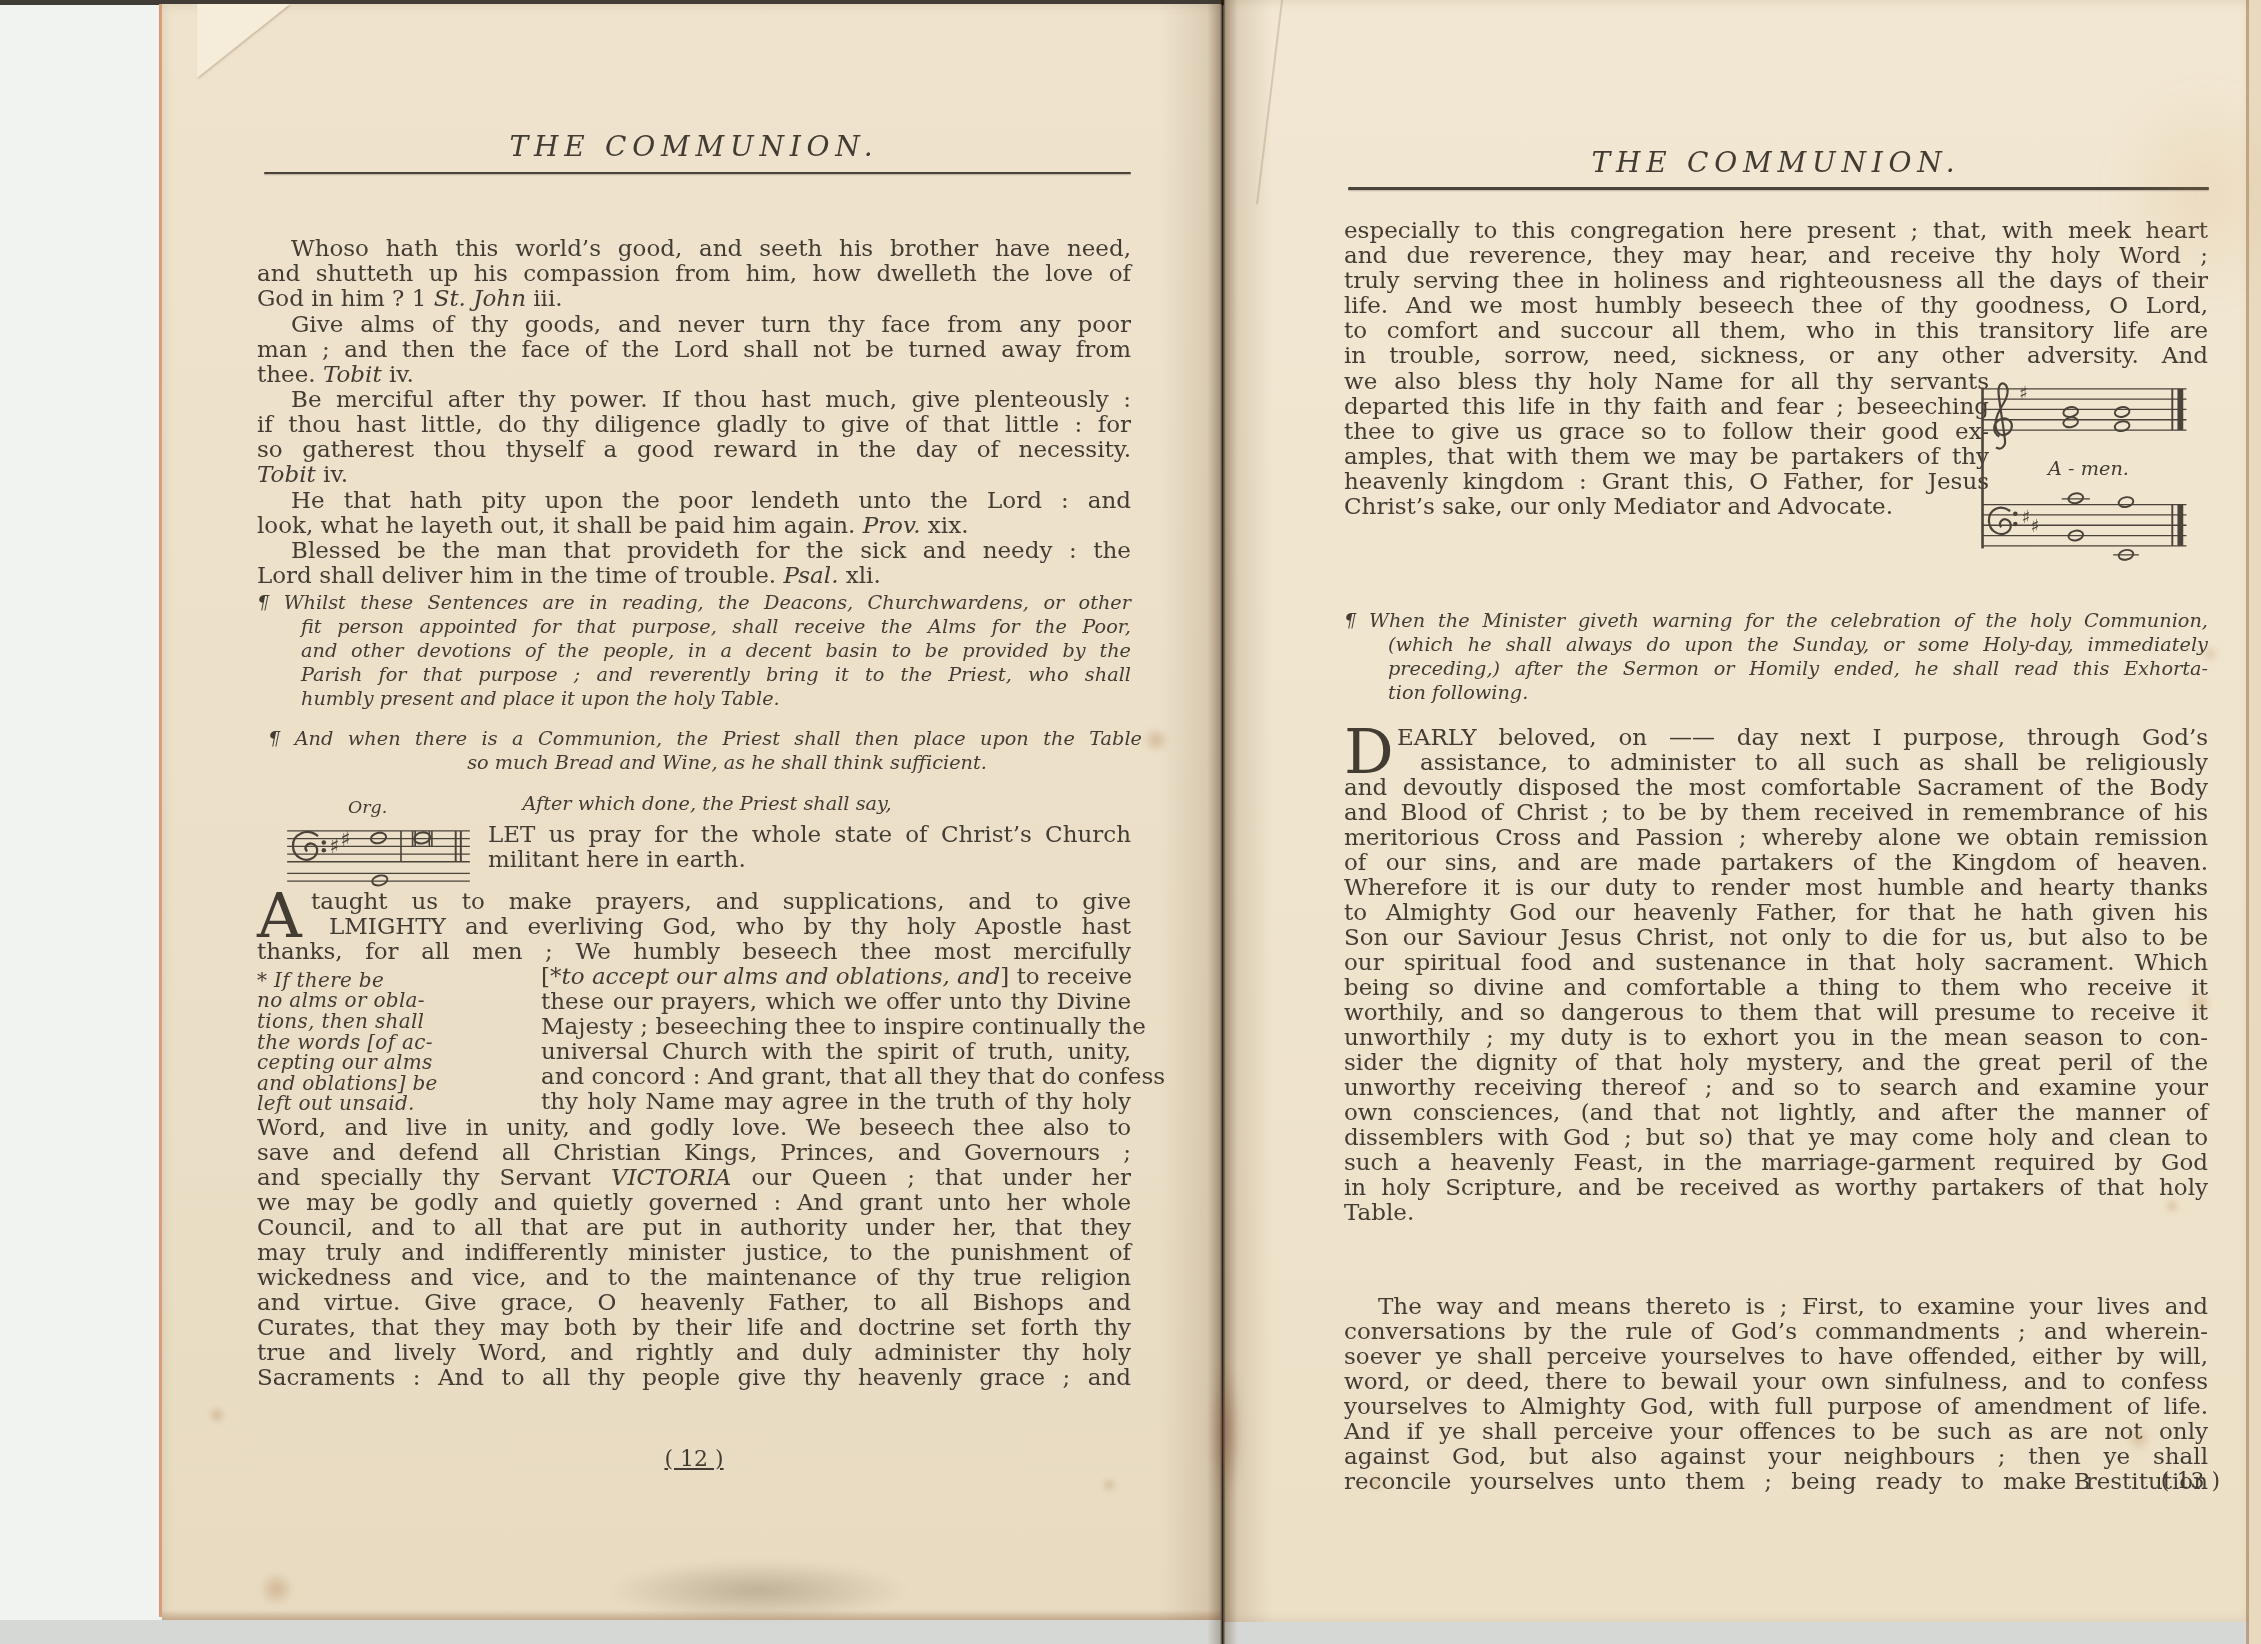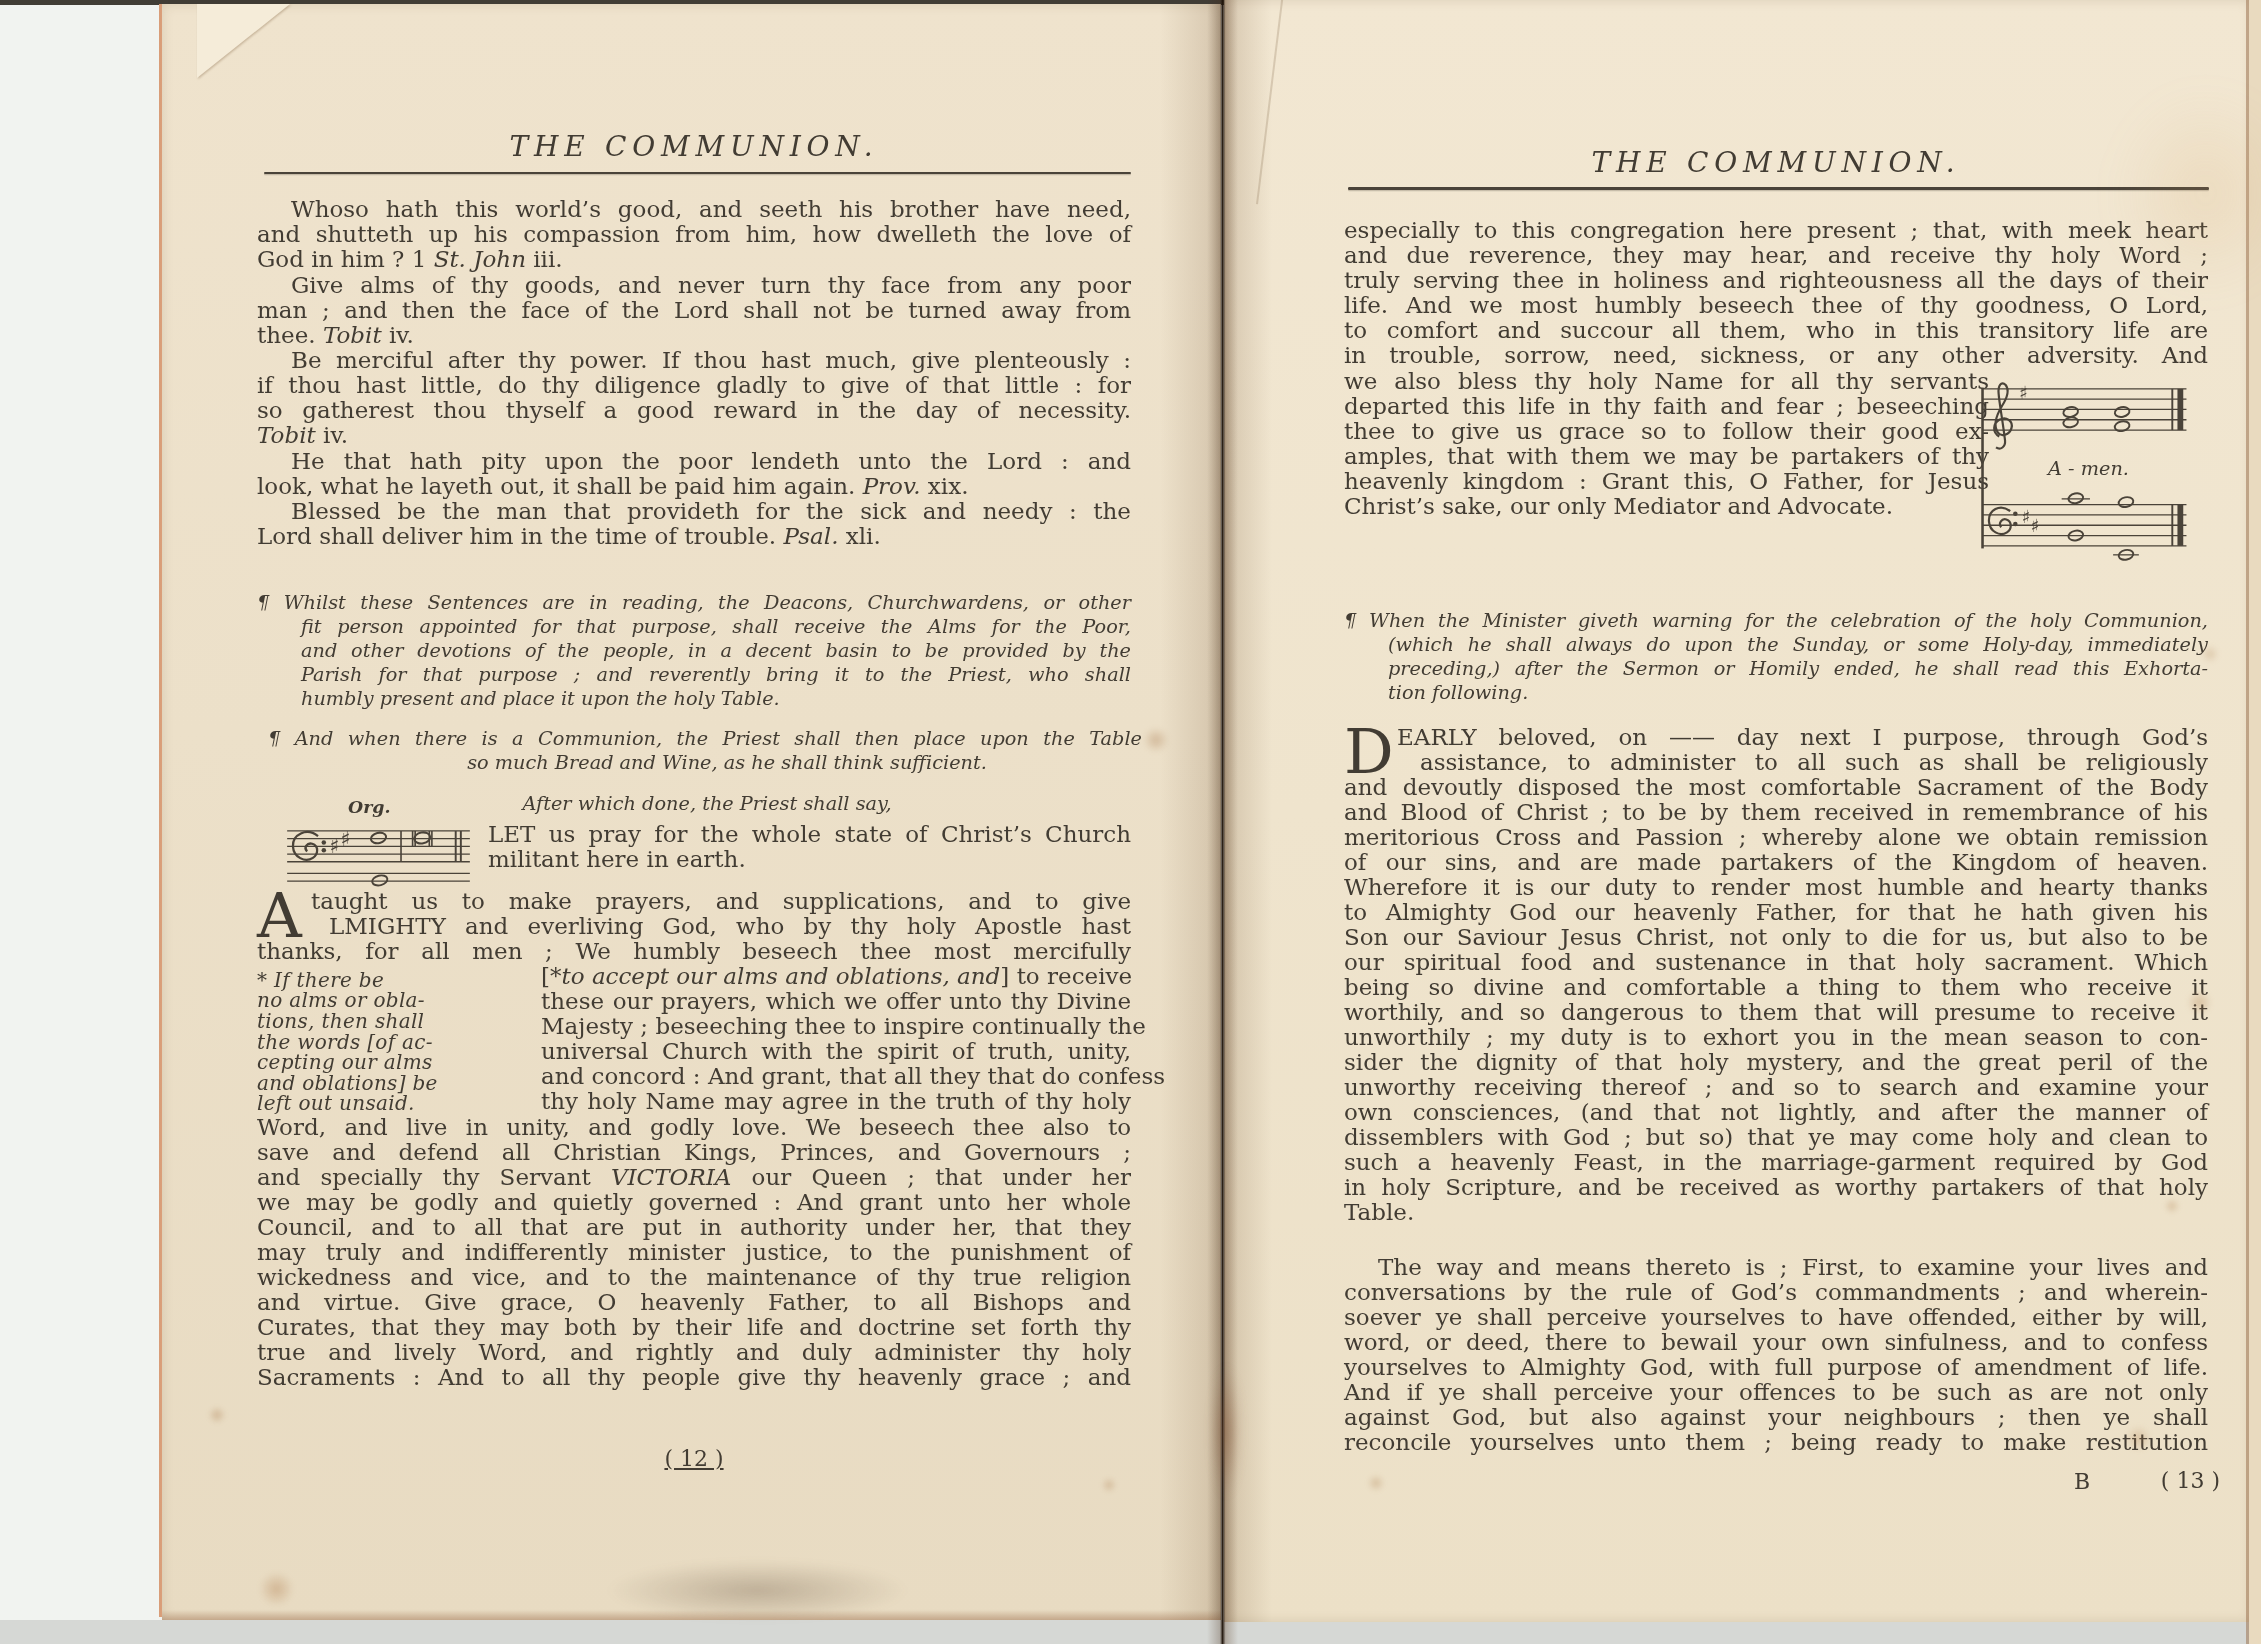--- a/index.html
+++ b/index.html
@@ -32,21 +32,21 @@
           border-left:93px solid #f5ecd9;border-bottom:74px solid transparent;
           filter:drop-shadow(1.3px 1.9px 1.3px rgba(120,90,55,.35));}
   #wrinkle{position:absolute;left:1269px;top:-7.7px;width:1.9px;height:213px;background:rgba(120,90,60,.22);
            transform:rotate(7deg);z-index:5;}
   
   .tline{white-space:nowrap;overflow:visible;}
   .j{text-align:justify;text-align-last:justify;}
   .c{text-align:center !important;text-align-last:center !important;}
   .blk{position:absolute;}
   .bodytxt .tline{font-size:23px;height:25px;line-height:25px;}
-  .ind .tline:first-child{text-indent:34px;}
+  .ind .tline:first-child{text-indent:34px;margin-top:39px;}
   .rubric .tline{font-size:19.3px;height:24px;line-height:24px;font-style:italic;}
   .hang .tline{padding-left:44px;}
   .hang .tline:first-child{padding-left:0;}
   .mnote .tline{font-size:20px;height:20.6px;line-height:20.6px;font-style:italic;letter-spacing:0.3px;}
   .head{font-style:italic;font-size:28px;letter-spacing:5.8px;text-align:center;color:#46403
 6;}
   .rule{background:#4a4339;height:2.6px;border-radius:1.3px;box-shadow:0 1.3px 0 rgba(74,67,57,.25);}
   .caption{font-style:italic;font-size:19.3px;text-align:center;}
   .orglabel{font-style:italic;font-size:17.4px;}
   .dropcap{position:absolute;font-size:62px;line-height:62px;color:#423c33;}
@@ -104,21 +104,21 @@
         <div class="tline j">fit person appointed for that purpose, shall receive the Alms for the Poor,</div>
         <div class="tline j">and other devotions of the people, in a decent basin to be provided by the</div>
         <div class="tline j">Parish for that purpose ; and reverently bring it to the Priest, who shall</div>
         <div class="tline">humbly present and place it upon the holy Table.</div>
       </div>
     <div class="blk rubric hang" style="left:95px;top:723px;width:874px;margin-left:11px;">
         <div class="tline j">¶  And when there is a Communion, the Priest shall then place upon the Table</div>
         <div class="tline c">so much Bread and Wine, as he shall think sufficient.</div>
       </div>
 
-    <div class="blk orglabel" style="left:186px;top:793px;font-weight:bold;">Org.</div>
+    <div class="blk orglabel" style="left:186px;top:793px;">Org.</div>
     <div class="blk caption" style="left:213px;top:788px;width:664px;">After which done, the Priest shall say,</div>
 
     <svg class="blk" style="left:120px;top:814px;" width="193" height="74" viewBox="0 0 300 115">
       <g stroke="#4a4339" stroke-width="2" fill="none">
         <path d="M8 20H292 M8 32H292 M8 44H292 M8 56H292 M8 68H292 M8 86H292 M8 98H292"></path>
       </g>
       <path d="M56 28 C38 14 16 26 17 44 C18 61 36 70 48 62 C57 56 57 43 47 40 C39 38 33 46 39 52" fill="none" stroke="#4a4339" stroke-width="3.5"></path>
       <circle cx="65" cy="38" r="3.5" fill="#4a4339"></circle>
         <circle cx="65" cy="50" r="3.5" fill="#4a4339"></circle>
       <text x="74" y="55" font-size="32">♯</text>

